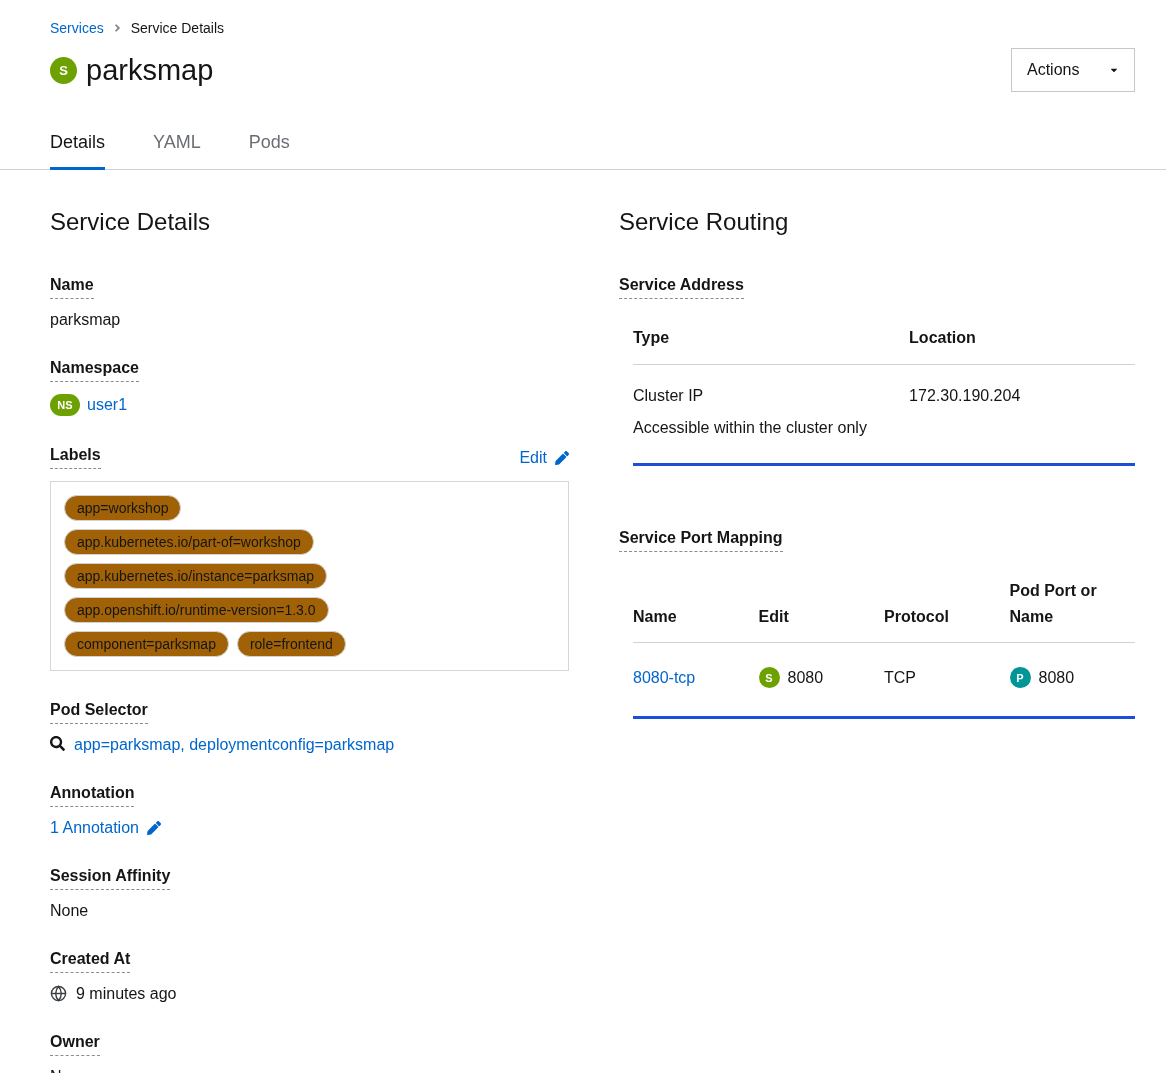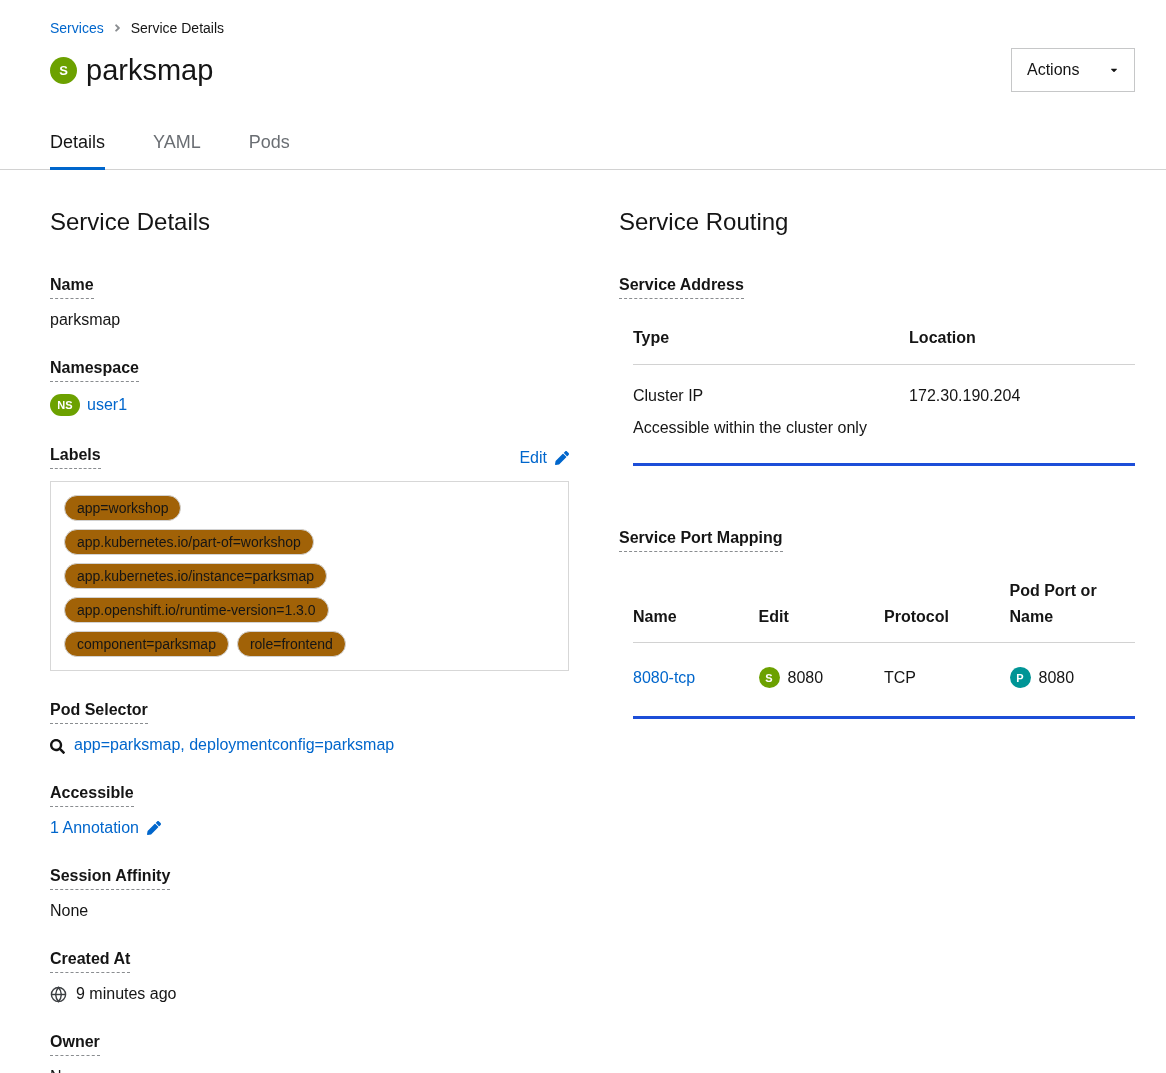--- a/index.html
+++ b/index.html
@@ -61,21 +61,21 @@
   .edit-link svg { width: 14px; height: 14px; fill: #0066cc; }
 
   .labels-box { border: 1px solid #d7d7d7; padding: 13px; margin-top: 12px; }
   .chip-row { display: flex; gap: 8px; margin-bottom: 8px; }
   .chip-row:last-child { margin-bottom: 0; }
   .chip {
     background: #a16207; border: 1px solid #d2d2d2; border-radius: 30px;
     padding: 4px 12px; font-size: 14px; color: #151515; white-space: nowrap; cursor: pointer;
   }
 
-  .icon-value { display: flex; align-items: flex-end; gap: 9px; margin-top: 12px; }
+  .icon-value { display: flex; align-items: flex-start; gap: 9px; margin-top: 12px; }
   .search-ic svg { width: 15px; height: 15px; fill: #151515; display: block; }
   .globe-ic svg { width: 17px; height: 17px; stroke: #3c3f42; fill: none; stroke-width: 2; display: block; }
   .pencil-blue svg { width: 14px; height: 14px; fill: #0066cc; display: block; }
 
   
   .routing-sub { margin-top: 0; }
   .routing-sub + .routing-sub { margin-top: 63px; }
   .subsection-title {
     display: inline-block; font-weight: bold; font-size: 16px;
     padding-bottom: 4px; border-bottom: 1px dashed #8a8d90;
@@ -190,21 +190,21 @@
           <span class="search-ic">
             <svg viewBox="0 0 512 512">
                 <path d="M505 442.7L405.3 343c-4.5-4.5-10.6-7-17-7H372c27.6-35.3 44-79.7 44-128C416 93.1 322.9 0 208 0S0 93.1 0 208s93.1 208 208 208c48.3 0 92.7-16.4 128-44v16.3c0 6.4 2.5 12.5 7 17l99.7 99.7c9.4 9.4 24.6 9.4 33.9 0l28.3-28.3c9.4-9.4 9.4-24.6.1-34zM208 336c-70.7 0-128-57.2-128-128 0-70.7 57.2-128 128-128 70.7 0 128 57.2 128 128 0 70.7-57.2 128-128 128z"></path>
               </svg>
           </span>
           <a class="link">app=parksmap, deploymentconfig=parksmap</a>
         </div>
       </div>
 
       <div class="field">
-        <span class="field-label">Accessible</span>
+        <span class="field-label">Annotation</span>
         <div class="icon-value">
           <a class="edit-link">
             <span>1 Annotation</span>
             <span class="pencil-blue">
               <svg viewBox="0 0 512 512">
                   <path d="M497.9 142.1l-46.1 46.1c-4.7 4.7-12.3 4.7-17 0l-111-111c-4.7-4.7-4.7-12.3 0-17l46.1-46.1c18.7-18.7 49.1-18.7 67.9 0l60.1 60.1c18.8 18.7 18.8 49.1 0 67.9zM284.2 99.8L21.6 362.4.4 483.9c-2.9 16.4 11.4 30.6 27.8 27.8l121.5-21.3 262.6-262.6c4.7-4.7 4.7-12.3 0-17l-111-111c-4.8-4.7-12.4-4.7-17.1 0z"></path>
                 </svg>
             </span>
           </a>
         </div>

